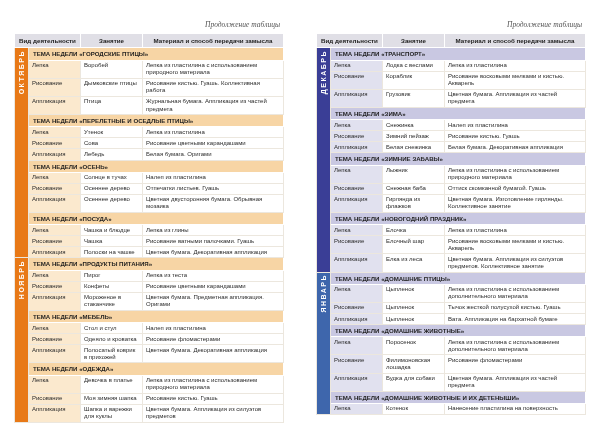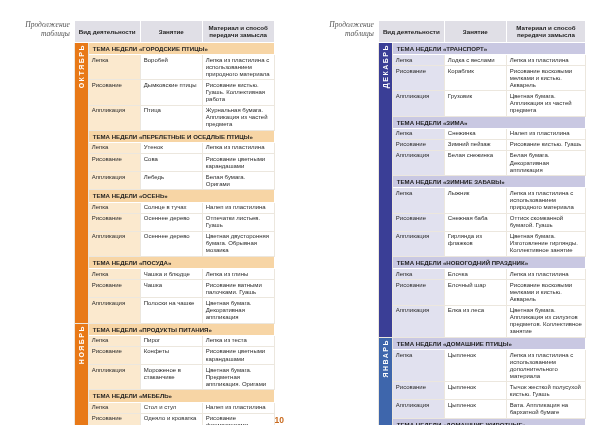--- a/index.html
+++ b/index.html
@@ -1,18 +1,18 @@
 <!DOCTYPE html>
 <html><head>
 <meta charset="utf-8">
 <style>
   html,body{margin:0;padding:0;background:#ffffff;}
   body{width:600px;height:433px;font-family:"Liberation Sans",sans-serif;color:#2b2b2b;overflow:hidden;}
   .spread{display:flex;box-sizing:border-box;width:600px;height:433px;padding:20px 14px 8px 14px;gap:32px;}
-  .page{flex:1;display:flex;flex-direction:row;min-width:0;overflow:hidden;}
+  .page{flex:1;display:flex;flex-direction:column;min-width:0;overflow:hidden;}
   .header-note{text-align:right;font-family:"Liberation Serif",serif;font-style:italic;font-size:7.5px;color:#555;margin:0 4px 4px 0;}
   table.schedule{border-collapse:collapse;width:100%;table-layout:fixed;font-size:6px;line-height:1.18;}
   .c-month{width:14px}.c-act{width:52px}.c-lesson{width:62px}.c-mat{width:auto}
   table.schedule th{background:var(--header-bg);font-weight:bold;font-size:6.2px;line-height:1.2;padding:3px 2px;text-align:center;vertical-align:middle;border:1px solid #ffffff;color:#222;}
   table.schedule td{border:1px solid #ece7de;padding:1.5px 3px;vertical-align:top;word-wrap:break-word;}
   td.month-cell{border:1px solid #ffffff;text-align:center;vertical-align:middle;padding:0;}
   .month-label{writing-mode:vertical-rl;transform:rotate(180deg);display:inline-block;color:#fff;font-weight:bold;font-size:7px;letter-spacing:1.5px;white-space:nowrap;}
   tr.theme-row td.theme{background:var(--theme-bg);font-weight:bold;font-size:6.1px;padding:2px 4px;border:1px solid #ffffff;color:#1e1e1e;}
   td.activity-cell{background:var(--col1-bg);border:1px solid #ffffff;}
   .page-number{margin-top:auto;text-align:center;font-weight:bold;font-size:8.5px;padding-top:3px;}

